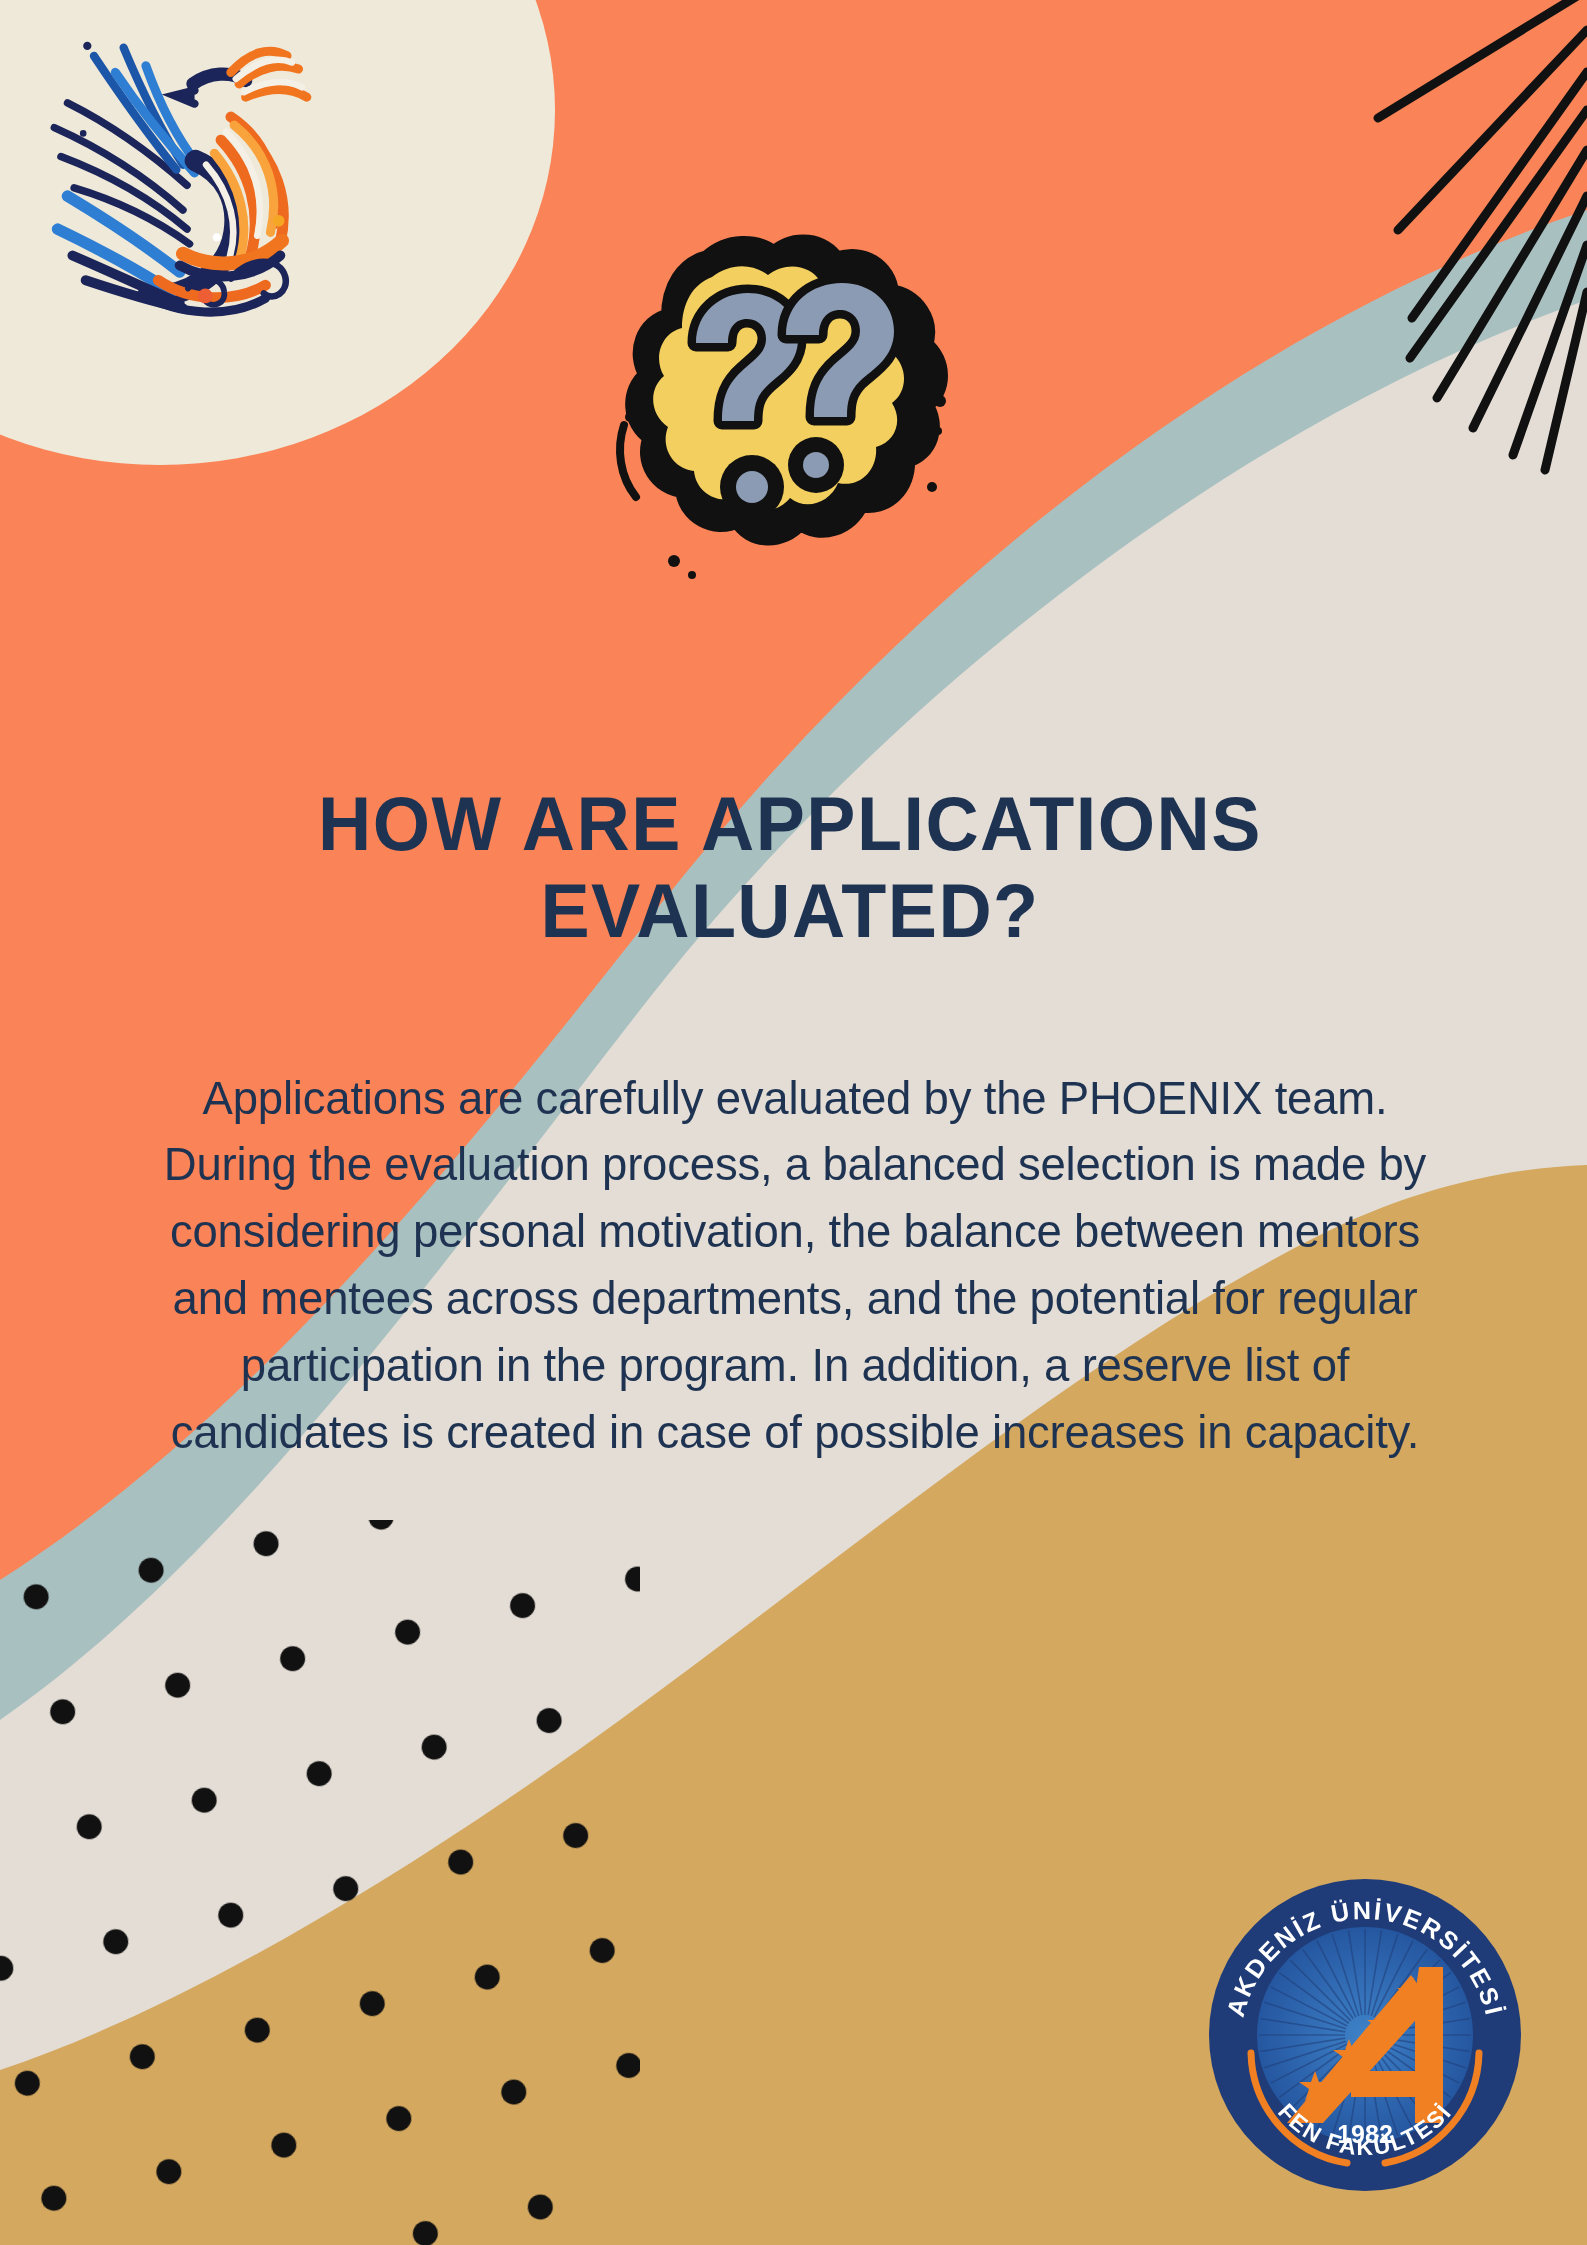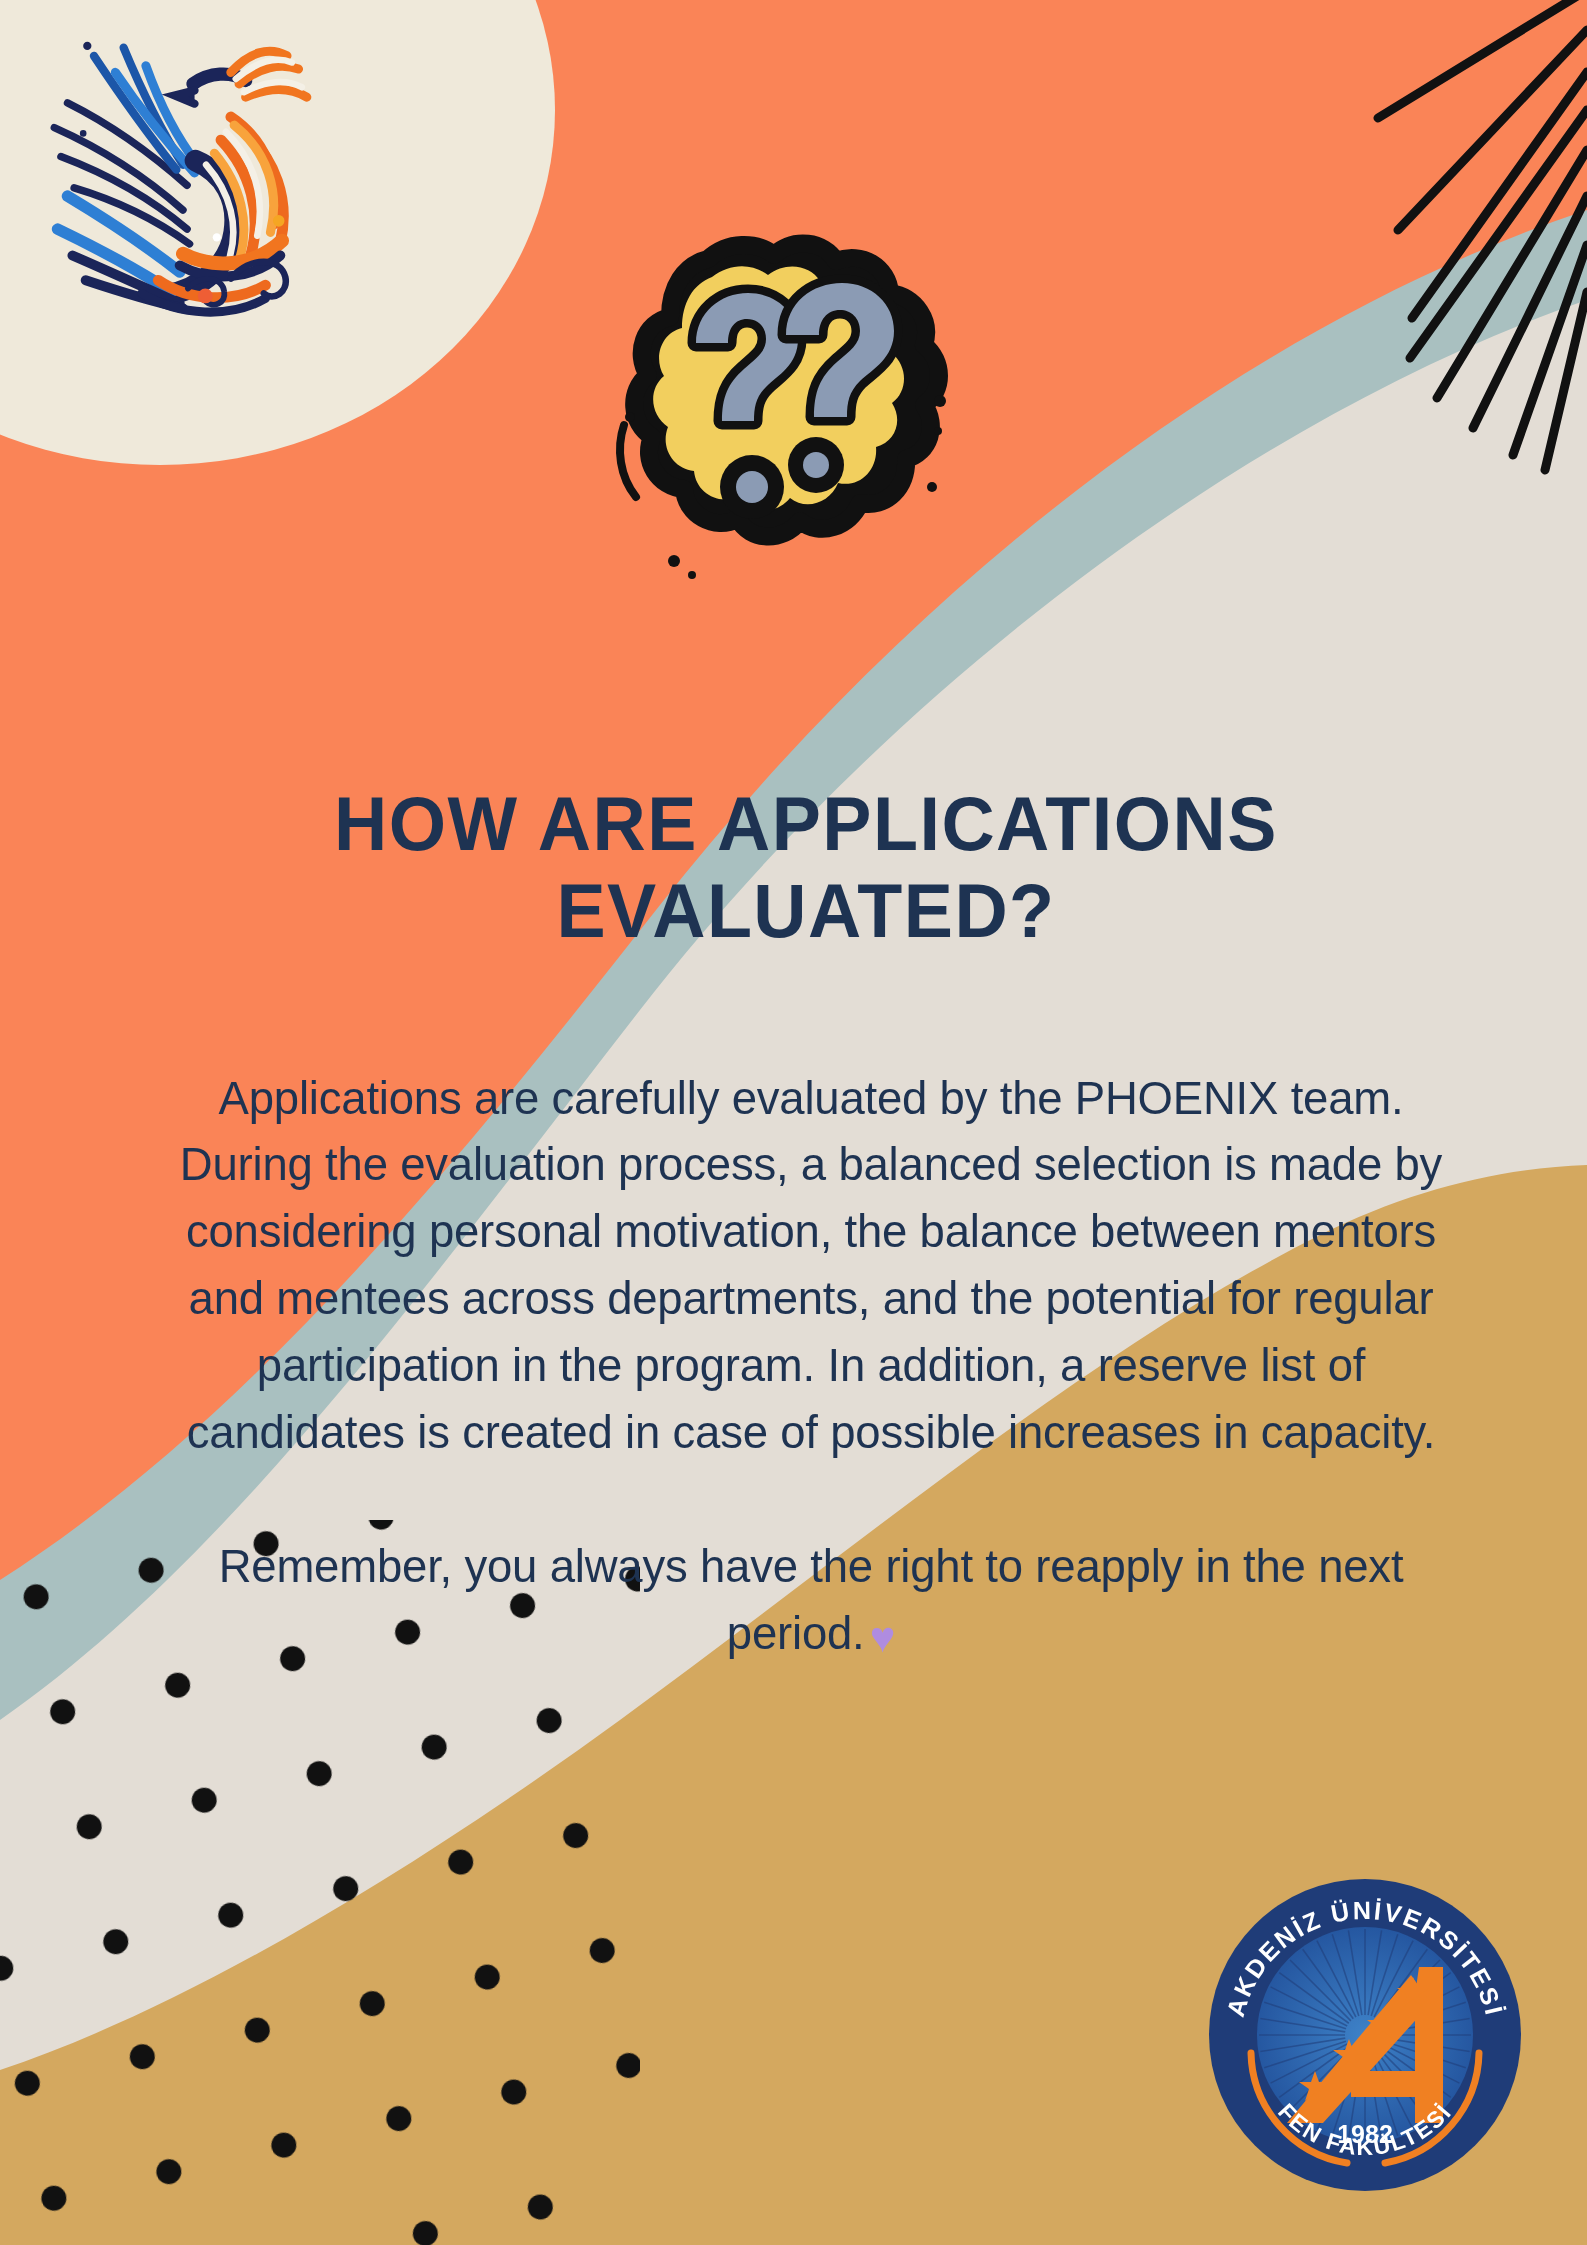--- a/index.html
+++ b/index.html
@@ -24,21 +24,21 @@
     inset: 0;
     width: 100%;
     height: 100%;
   }
 
   .svg-layer { display: block; }
 
   
   .content {
     position: absolute;
-    left: 16px;
+    left: 0;
     top: 0;
     width: 1342px;
     height: 2245px;
     z-index: 40;
   }
 
   .title {
     position: absolute;
     left: 150px;
     top: 730px;
@@ -378,19 +378,16 @@
       <text x="160" y="268" text-anchor="middle" font-family="'Liberation Sans', sans-serif" font-size="25" font-weight="700" fill="#FFFFFF">1982</text>
     </svg>
   </div>
 
   <div class="content">
 
     <h1 class="title">HOW ARE APPLICATIONS EVALUATED?</h1>
 
     <div class="body-block">
       <p class="body-para">Applications are carefully evaluated by the PHOENIX team. During the evaluation process, a balanced selection is made by considering personal motivation, the balance between mentors and mentees across departments, and the potential for regular participation in the program. In addition, a reserve list of candidates is created in case of possible increases in capacity.</p>
-      <p class="body-para">
-        <span>Remember, you always have the right to reapply in the next period.</span><span class="heart">♥</span>
-      </p>
     </div>
 
   </div>
 </div>
 
 </body></html>

